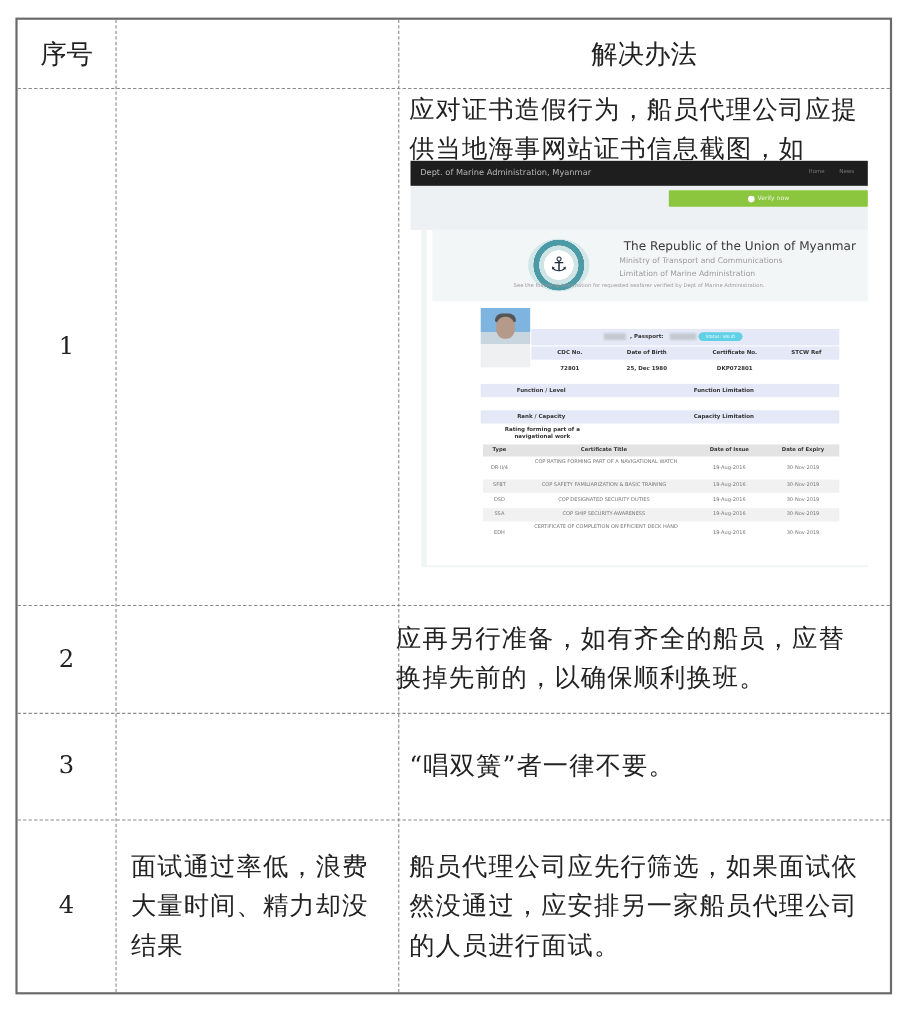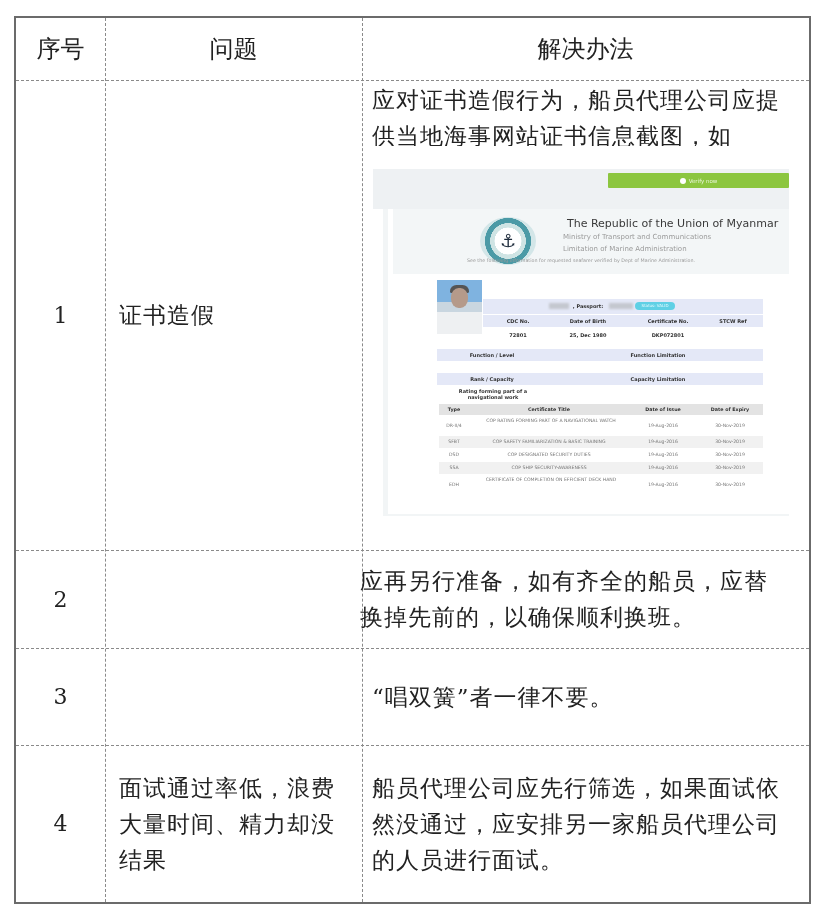--- a/index.html
+++ b/index.html
@@ -55,28 +55,31 @@
 <div class="tbl">
 
   <div class="vline" style="left:89px"></div>
   <div class="vline" style="left:346px"></div>
   <div class="hline" style="top:62px"></div>
   <div class="hline" style="top:532px"></div>
   <div class="hline" style="top:630px"></div>
   <div class="hline" style="top:727px"></div>
 
   <div class="cell center hdr" style="left:0;top:0;width:89px;height:62px">序号</div>
-  <div class="cell center hdr" style="left:89px;top:0;width:257px;height:62px">问题</div>
   <div class="cell center hdr" style="left:346px;top:0;width:447px;height:62px">解决办法</div>
 
   <div class="cell center num" style="left:0;top:62px;width:89px;height:470px">1</div>
-  <div class="cell txt" style="left:89px;top:62px;width:257px;height:470px;padding-left:14px">证书造假</div>
   <div class="cell txt" style="left:346px;top:62px;width:447px;height:70px;padding:0 8px 0 10px;align-items:flex-start;padding-top:2px">应对证书造假行为，船员代理公司应提供当地海事网站证书信息截图，如</div>
 
   <div class="shot">
+    <div class="shot-bar">
+      <span class="t">Dept. of Marine Administration, Myanmar</span>
+      <span class="n1">Home</span>
+      <span class="n2">News</span>
+    </div>
     <div class="shot-band"></div>
     <div class="verify">
       <span class="dot"></span>
       <span>Verify now</span>
     </div>
     <div class="panel">
       <div class="panel-inner">
         <div class="hero">
           <div class="seal">
               <div class="anchor">⚓</div>

